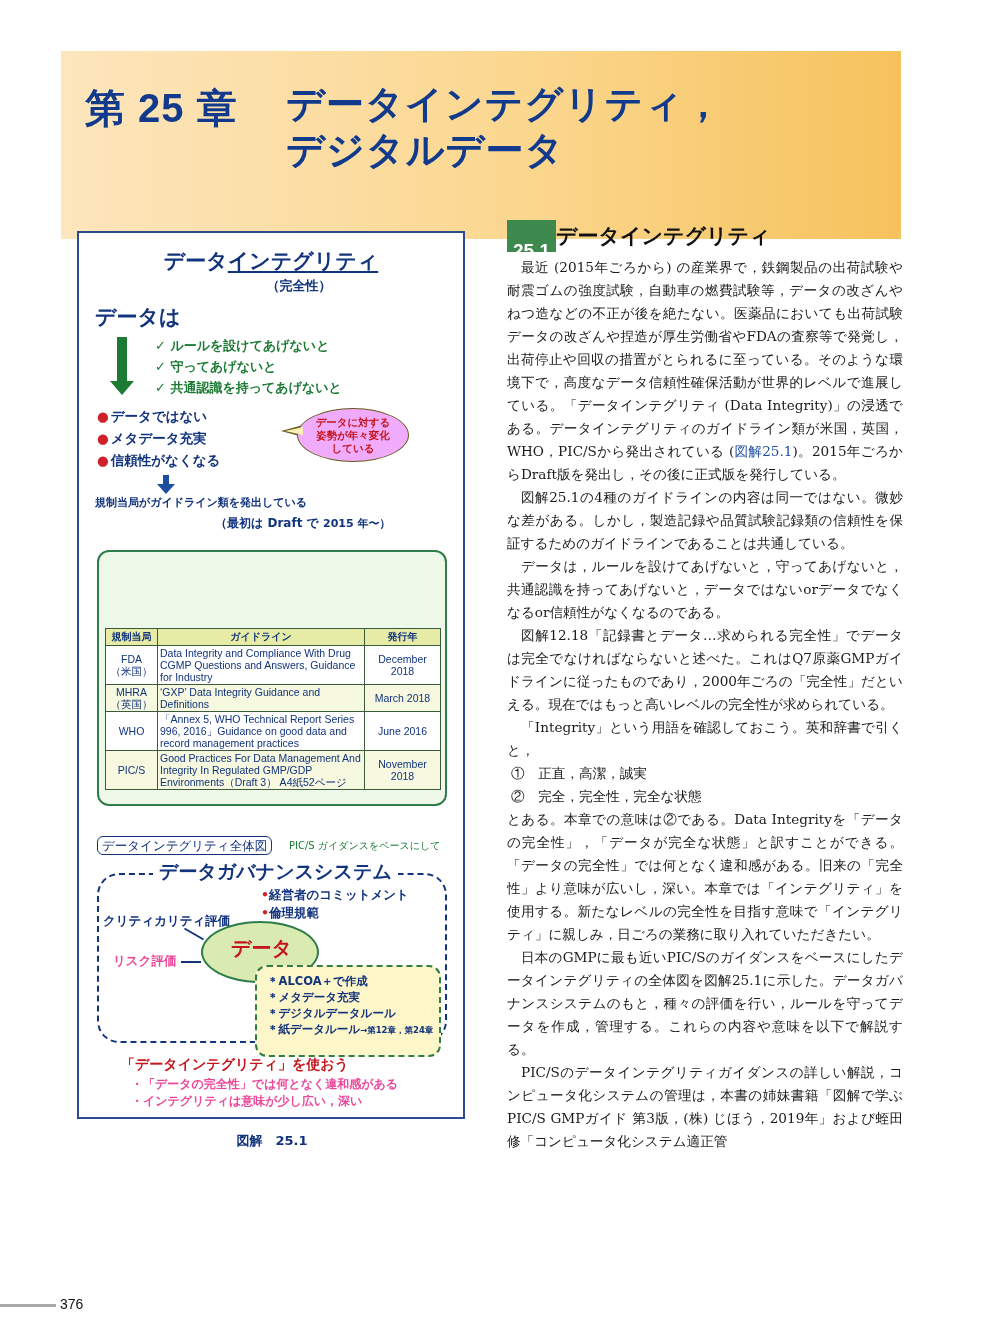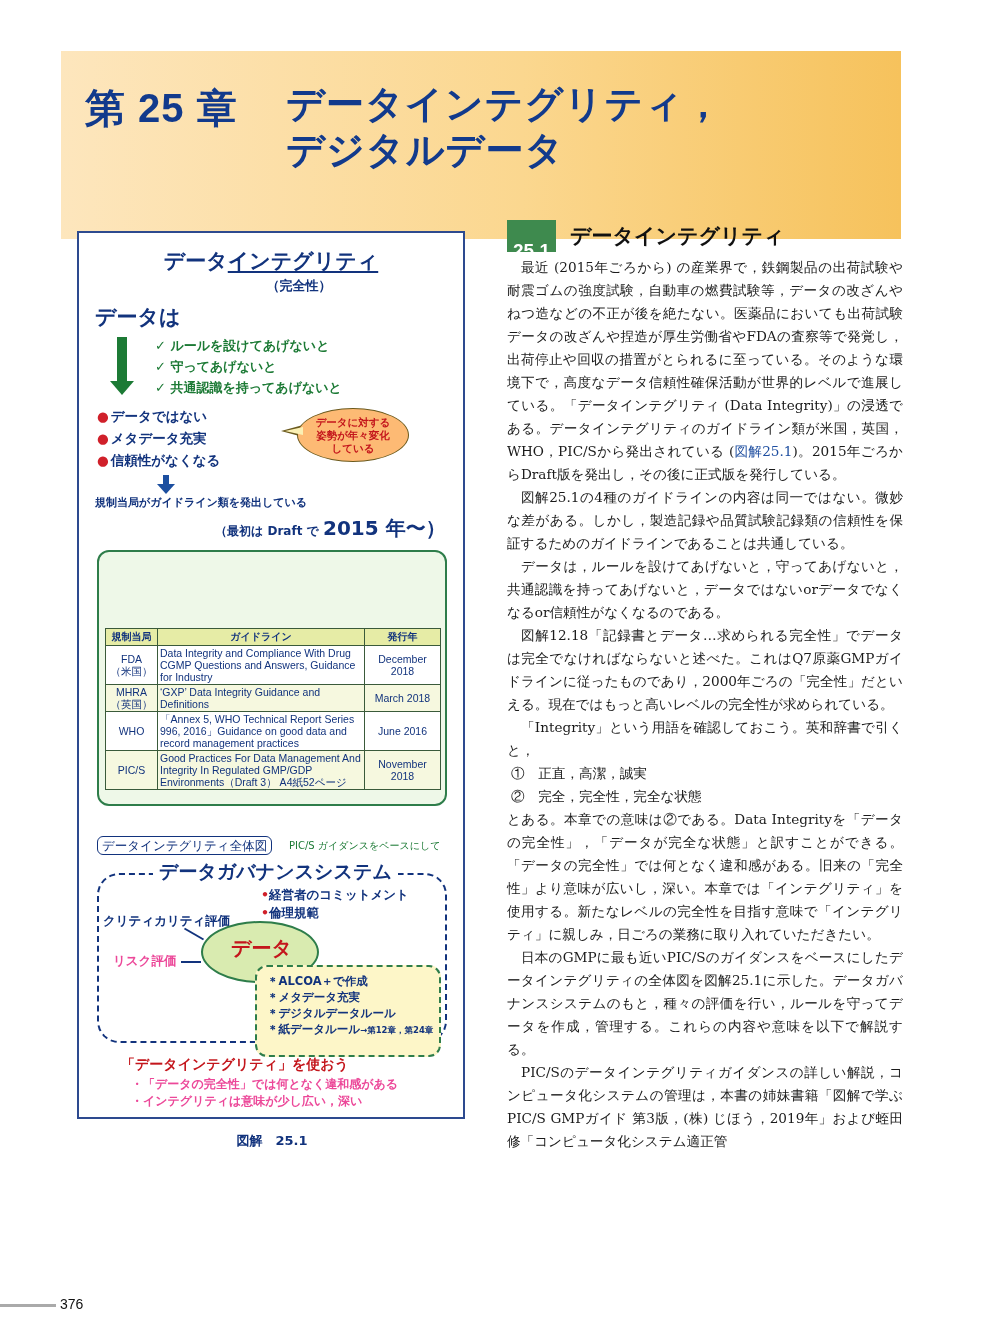--- a/index.html
+++ b/index.html
@@ -47,21 +47,21 @@
       border-left: 12px solid transparent; border-right: 12px solid transparent;
       border-top: 14px solid #1c7a35;
     }
     .checks { position: absolute; left: 76px; top: 102px; }
     .checks div { font-size: 13px; font-weight: bold; color: #1c7a35; line-height: 21px; }
     .bullets { position: absolute; left: 18px; top: 172px; }
     .bullets div { font-size: 13.5px; font-weight: bold; color: #12337d; line-height: 22px; }
     .bullets .dot { color: #d0202a; margin-right: 2px; }
     .bubble {
       position: absolute; left: 218px; top: 175px; width: 112px; height: 54px;
-      background: #fdba74; border: 1.5px solid #6b5a1e; border-radius: 50%;
+      background: #f0abfc; border: 1.5px solid #6b5a1e; border-radius: 50%;
       text-align: center; padding-top: 7px;
     }
     .bubble span { display: block; font-size: 10.5px; line-height: 13px; color: #c4161c; font-weight: bold; }
     .bubble-tail {
       position: absolute; left: 202px; top: 192px; width: 0; height: 0;
       border-top: 6px solid transparent; border-bottom: 6px solid transparent;
       border-right: 22px solid #6b5a1e;
     }
     .bubble-tail-in {
       position: absolute; left: 206px; top: 194px; width: 0; height: 0;
@@ -70,21 +70,21 @@
     }
     .blue-arrow {
       position: absolute; left: 84px; top: 242px; width: 6px; height: 10px; background: #1c4fa0;
     }
     .blue-arrow::after {
       content: ""; position: absolute; left: -6px; bottom: -9px;
       border-left: 9px solid transparent; border-right: 9px solid transparent; border-top: 10px solid #1c4fa0;
     }
     .issued { position: absolute; left: 16px; top: 262px; font-size: 11px; font-weight: bold; color: #12337d; }
     .issued-sub { position: absolute; left: 136px; top: 282px; font-size: 12px; font-weight: bold; color: #12337d; }
-    .issued-sub .big { font-size: 20px; }
+    .issued-sub .big { font-size: 11px; }
 
     
     .gbox {
       position: absolute; left: 18px; top: 317px; width: 350px; height: 256px;
       border: 2px solid #2e7d4a; border-radius: 12px; background: #eef8e8;
     }
     .gbox-title {
       position: absolute; left: 0; width: 100%; top: 8px; text-align: center;
       font-size: 21px; font-weight: bold; color: #12337d; line-height: 29px;
     }
@@ -139,21 +139,21 @@
 
     .fig-caption {
       position: absolute; left: 0; width: 544px; top: 1132px; text-align: center;
       font-size: 13px; font-weight: bold; color: #12337d;
     }
 
     
     .sec-head { position: absolute; left: 507px; top: 221px; height: 29px; display: flex; align-items: center; }
     .sec-num {
       background: #3e8a4e; color: #fff; font-family: "Liberation Sans", sans-serif; font-weight: bold;
-      font-size: 19px; height: 29px; line-height: 29px; padding: 16px 6px; margin-right: 14px;
+      font-size: 19px; height: 29px; line-height: 29px; padding: 16px 6px; 
     }
     .sec-title { font-size: 21px; font-weight: bold; color: #111; }
     .body-col {
       position: absolute; left: 507px; top: 256px; width: 396px;
       font-family: "DejaVu Serif", serif; font-size: 13.6px; line-height: 23px; color: #1a1a1a;
     }
     .body-col p { text-indent: 14px; text-align: justify; }
     .body-col p.noindent { text-indent: 0; }
     .body-col p.item { text-indent: 0; padding-left: 4px; }
     .body-col .ref { color: #1e4ea0; }

